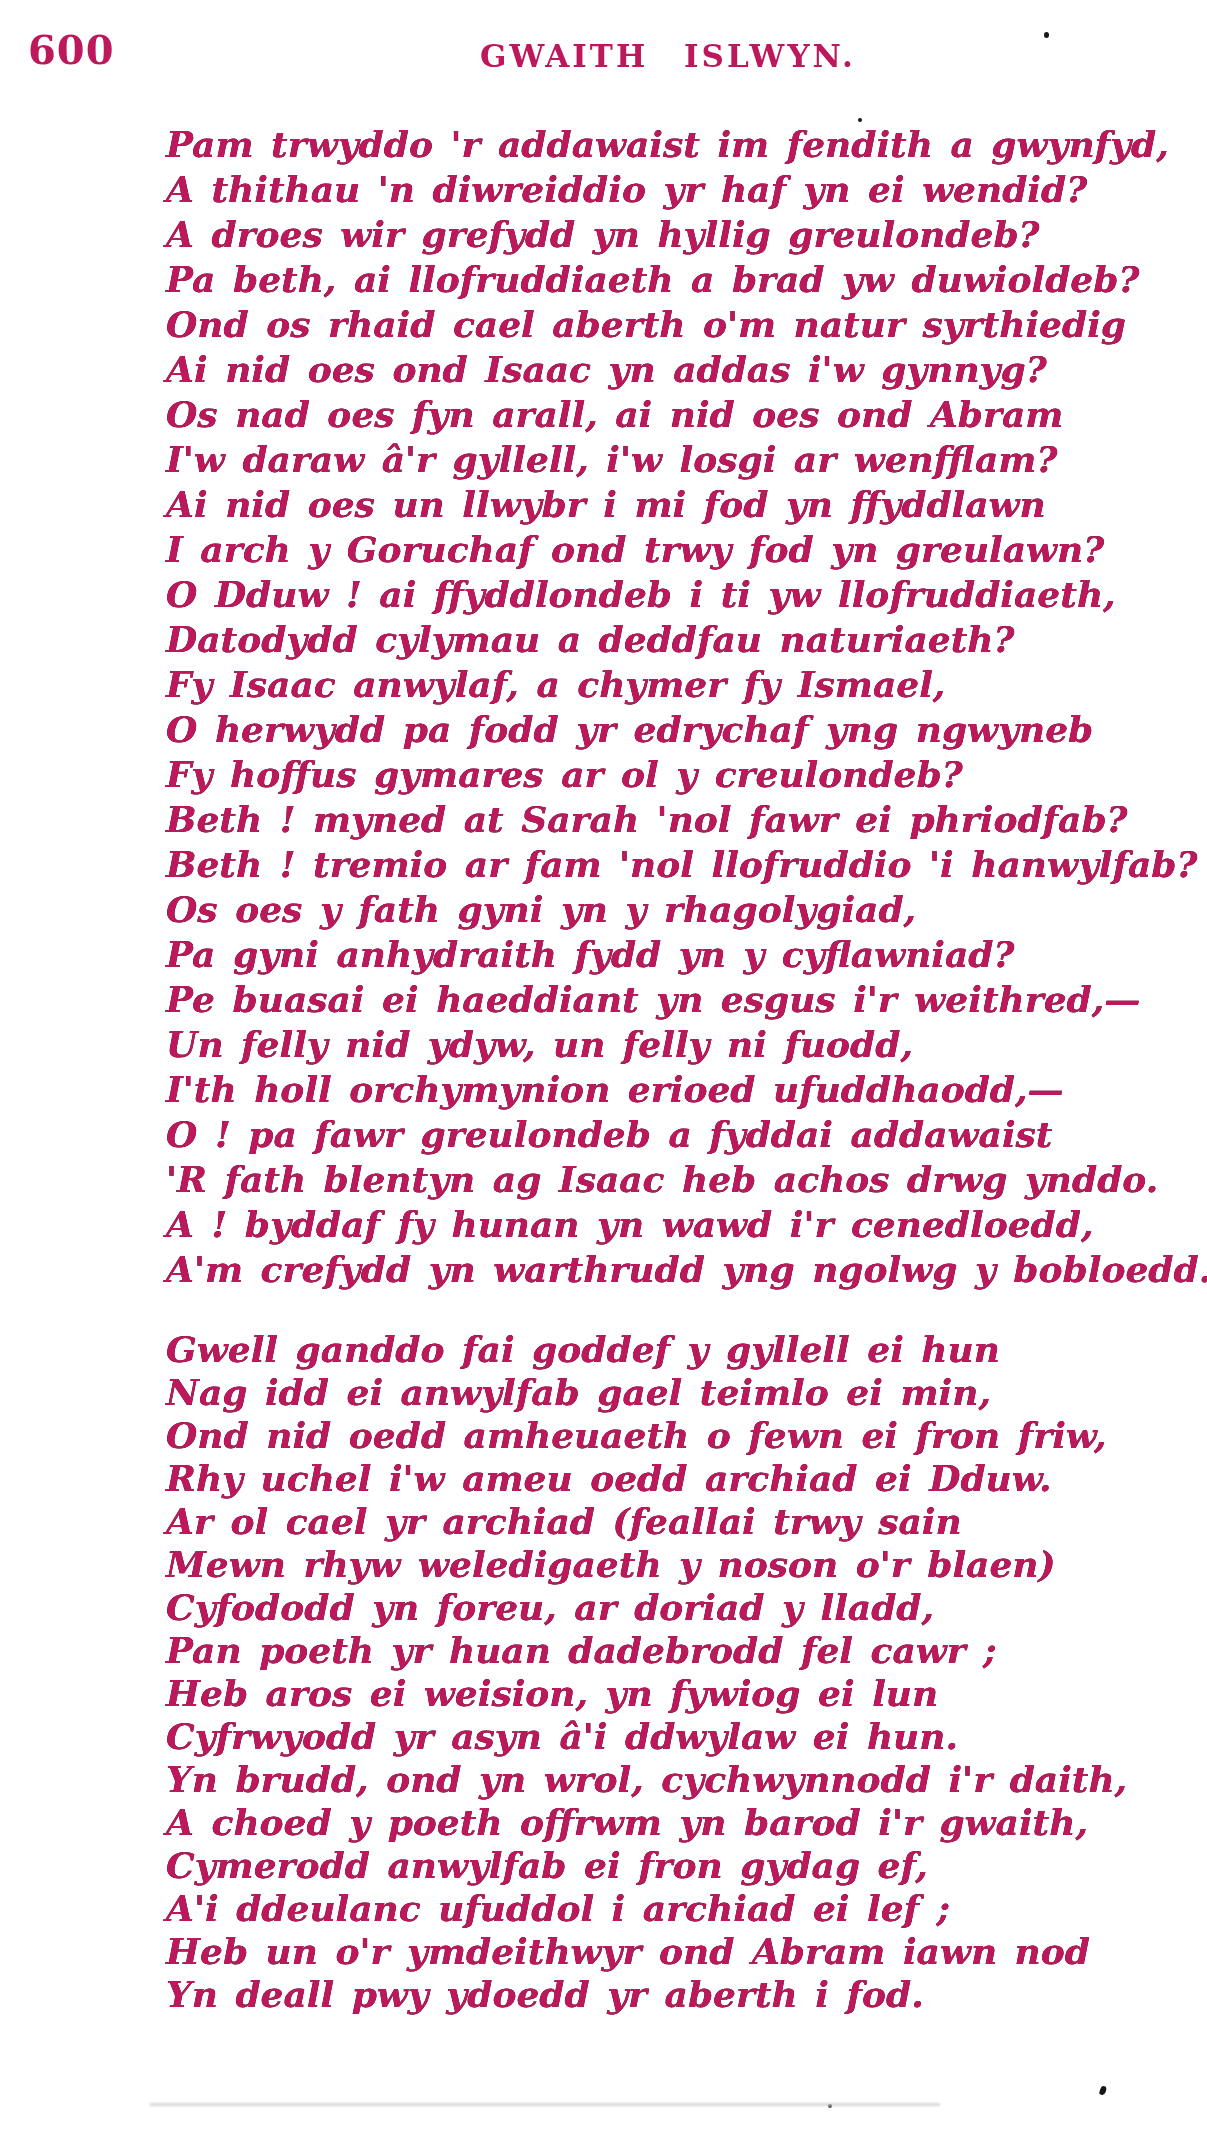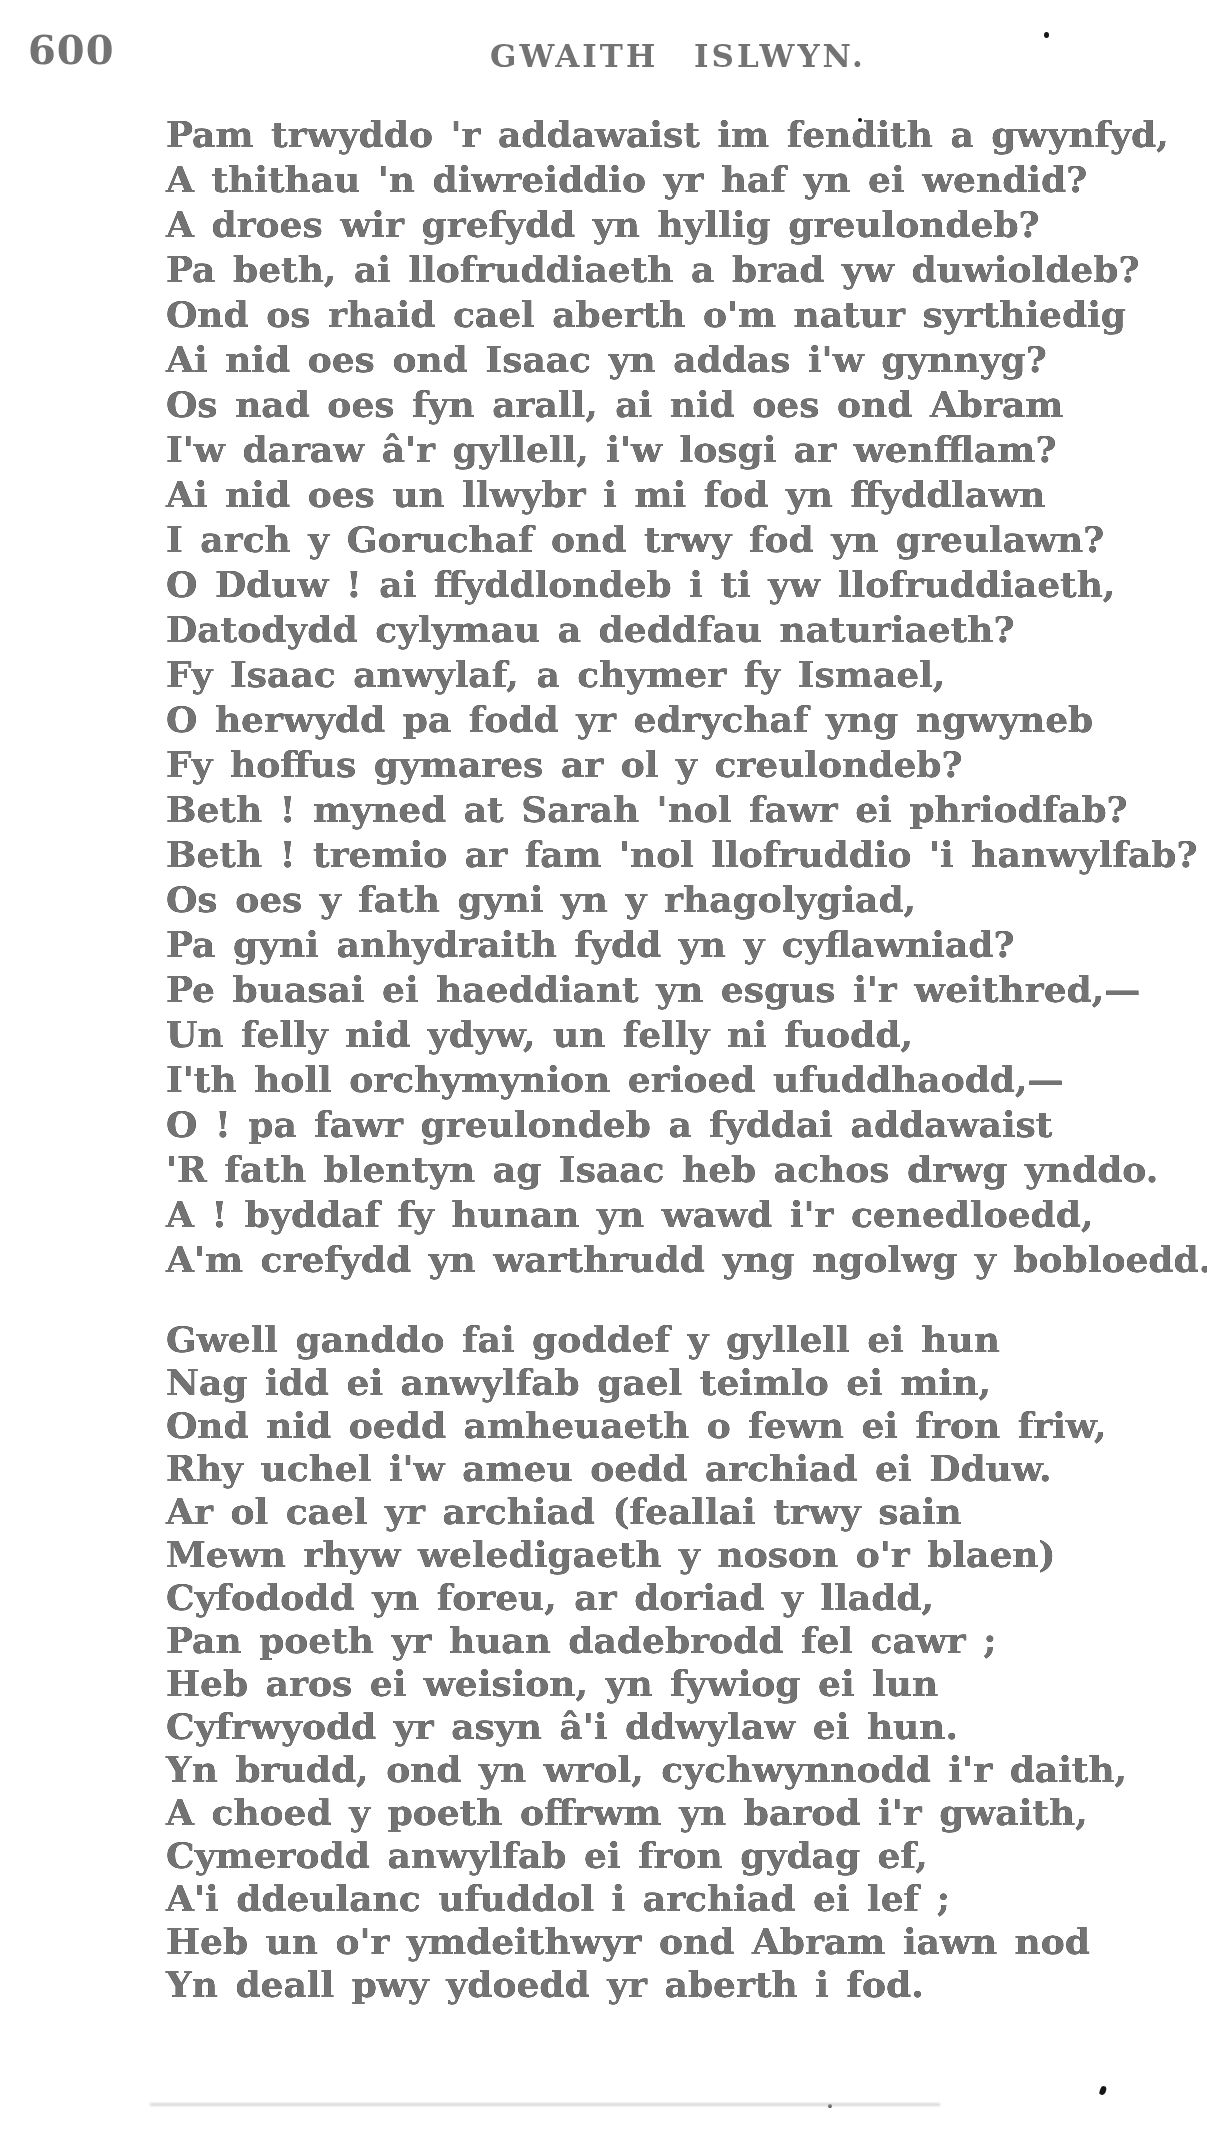--- a/index.html
+++ b/index.html
@@ -4,45 +4,46 @@
 <style>
   html, body { margin: 0; padding: 0; background: #e8e8e8; }
   .page {
     position: relative;
     width: 1207px;
     height: 2138px;
     margin: 0 auto;
     background: #ffffff;
     overflow: hidden;
     font-family: "DejaVu Serif", "Liberation Serif", serif;
-    color: #737373;
+    color: #be185d;
   }
   .page-number {
     position: absolute;
     left: 28px;
     top: 26px;
     font-size: 40px;
     font-weight: 700;
     letter-spacing: 1px;
   }
   .running-title {
     position: absolute;
-    left: 490px;
+    left: 480px;
     top: 38px;
     font-size: 31px;
     font-weight: 700;
     letter-spacing: 3px;
     word-spacing: 22px;
     white-space: nowrap;
   }
   .poem {
     position: absolute;
     left: 166px;
-    top: 112px;
+    top: 122px;
     width: 1000px;
+    font-style: italic;
   }
   .stanza-1 .line {
     font-size: 36px;
     font-weight: 700;
     line-height: 45px;
     word-spacing: 5px;
     white-space: nowrap;
     text-shadow: 0 0 0.6px #000;
   }
   .stanza-2 { margin-top: 36px; }

